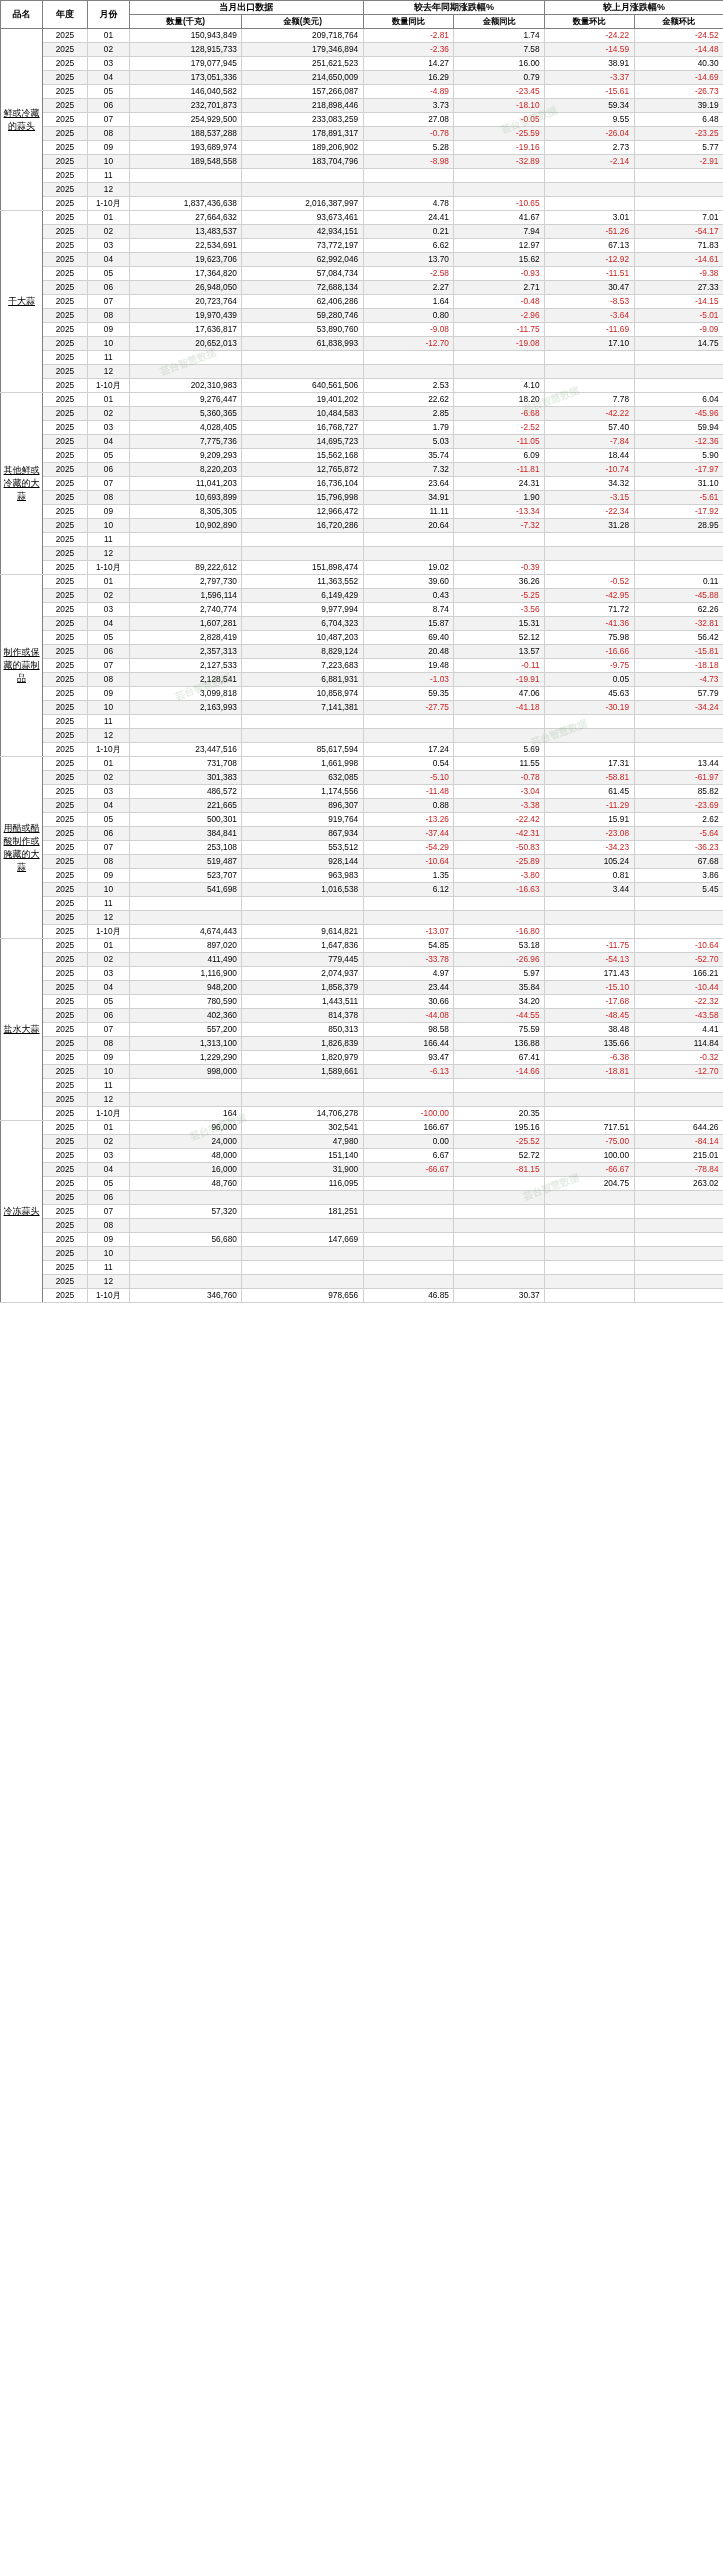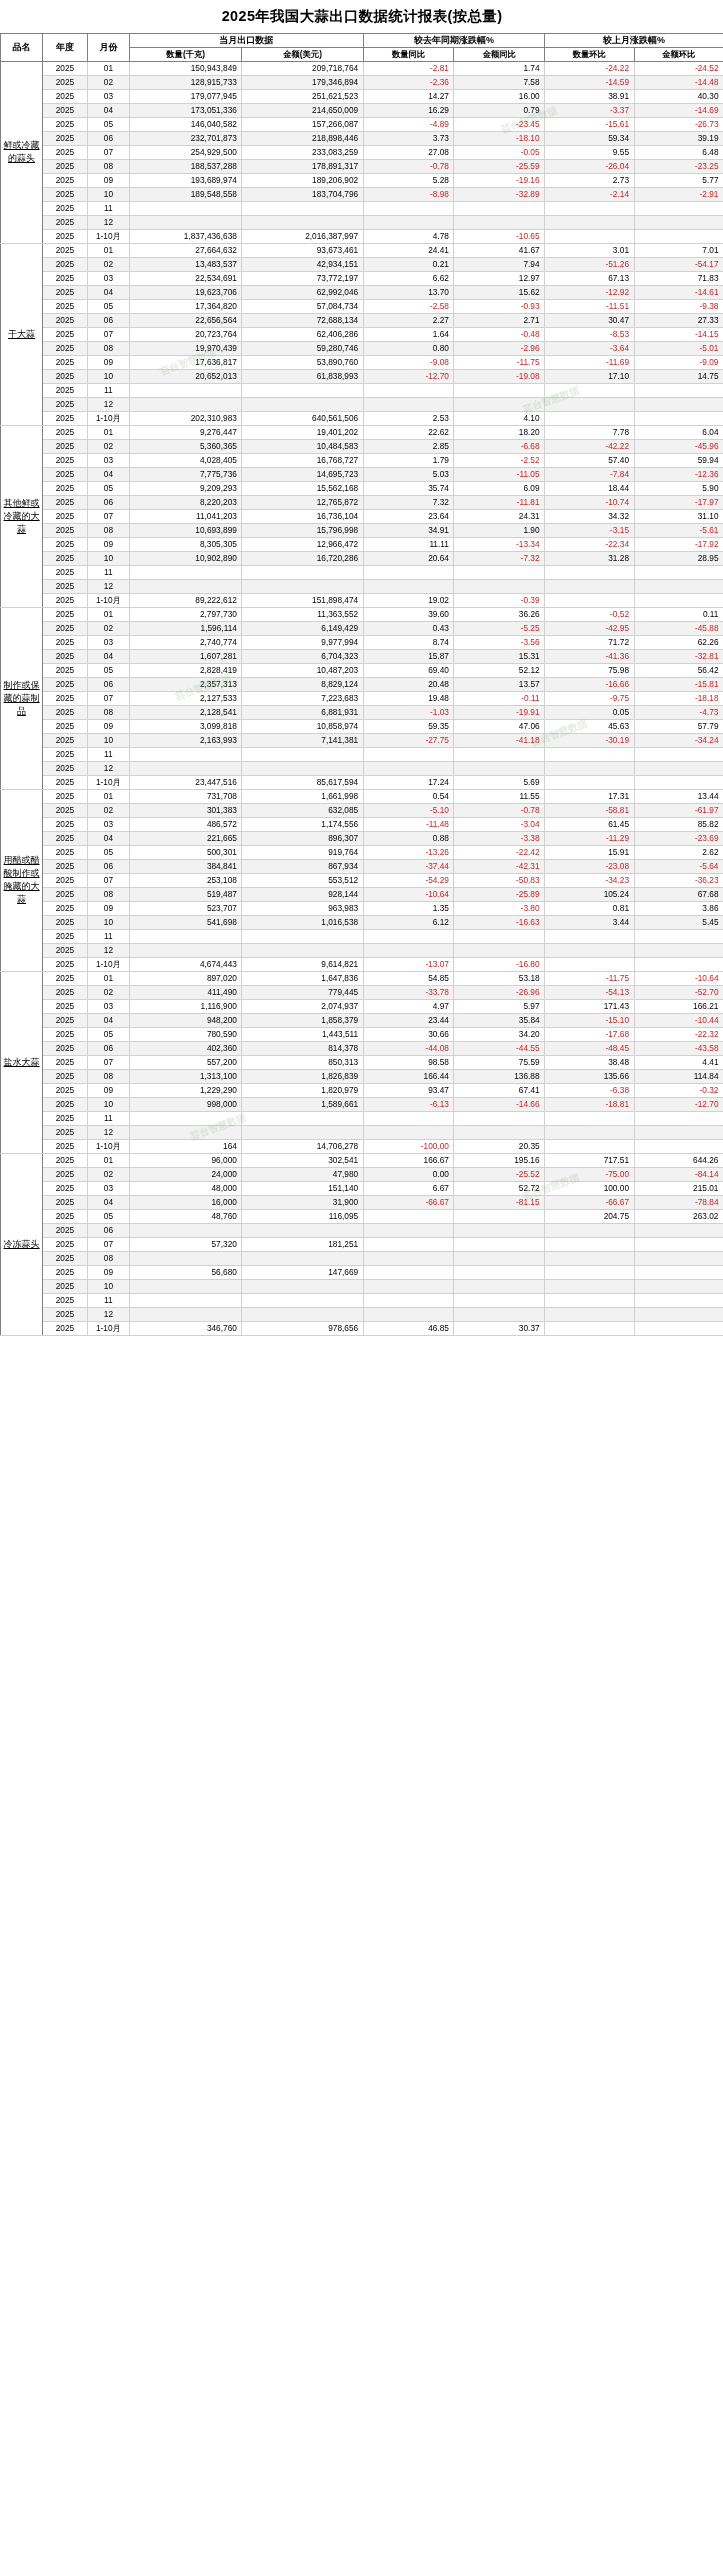--- a/index.html
+++ b/index.html
@@ -21,21 +21,20 @@
   .wm{position:absolute;pointer-events:none;color:rgba(120,160,120,0.20);font-size:9.8px;font-weight:bold;transform:rotate(-20deg);white-space:nowrap;}
   col.c0{width:33px}col.c1{width:35px}col.c2{width:33px}
   col.c3{width:88px}col.c4{width:95px}
   col.c5{width:71px}col.c6{width:71px}
   col.c7{width:70px}col.c8{width:70px}
 </style>
 </head>
 <body>
 
 <div class="page">
-  <div class="title">2025年我国大蒜出口数据统计报表(按总量)</div>
 
   <table>
     <colgroup>
       <col class="c0">
         <col class="c1">
         <col class="c2">
         <col class="c3">
         <col class="c4">
         <col class="c5">
         <col class="c6">
@@ -239,21 +238,21 @@
           <td class="num">17,364,820</td>
           <td class="num">57,084,734</td>
           <td class="num neg">-2.58</td>
           <td class="num neg">-0.93</td>
           <td class="num neg">-11.51</td>
           <td class="num neg">-9.38</td>
         </tr>
         <tr class="shade">
           <td class="yr">2025</td>
           <td class="mo">06</td>
-          <td class="num">22,656,564</td>
+          <td class="num">26,948,050</td>
           <td class="num">72,688,134</td>
           <td class="num">2.27</td>
           <td class="num">2.71</td>
           <td class="num">30.47</td>
           <td class="num">27.33</td>
         </tr>
         <tr>
           <td class="yr">2025</td>
           <td class="mo">07</td>
           <td class="num">20,723,764</td>

